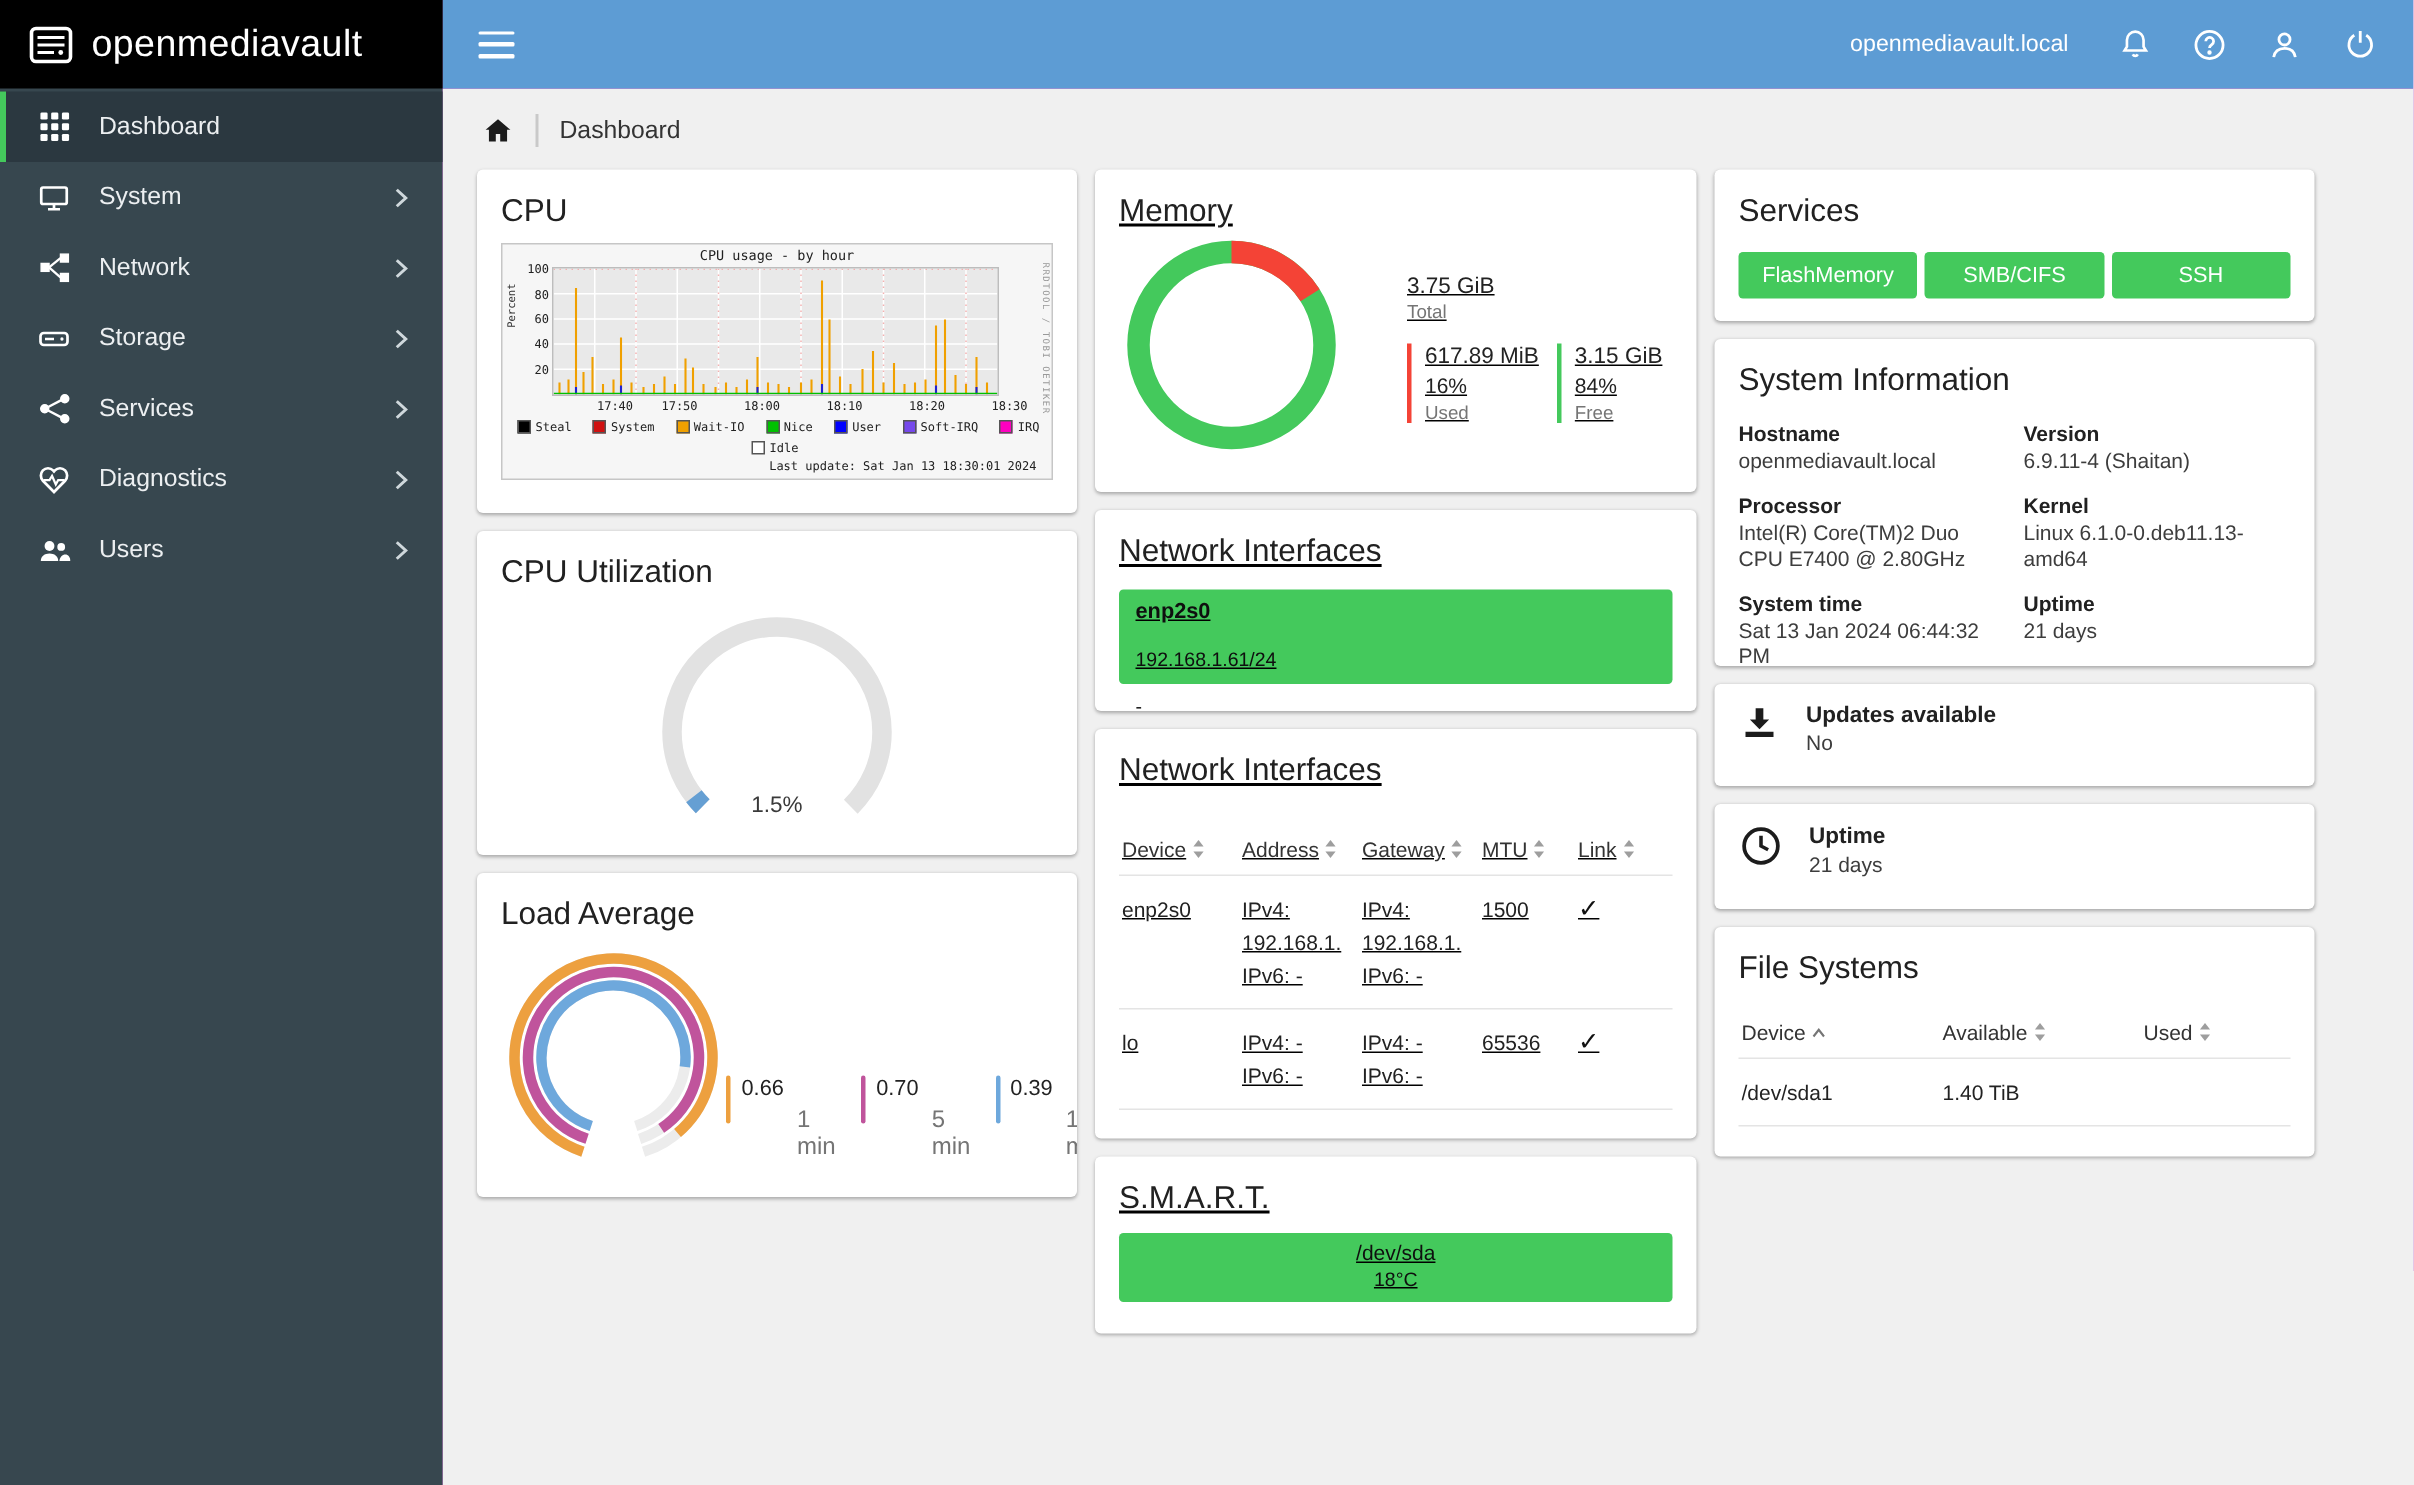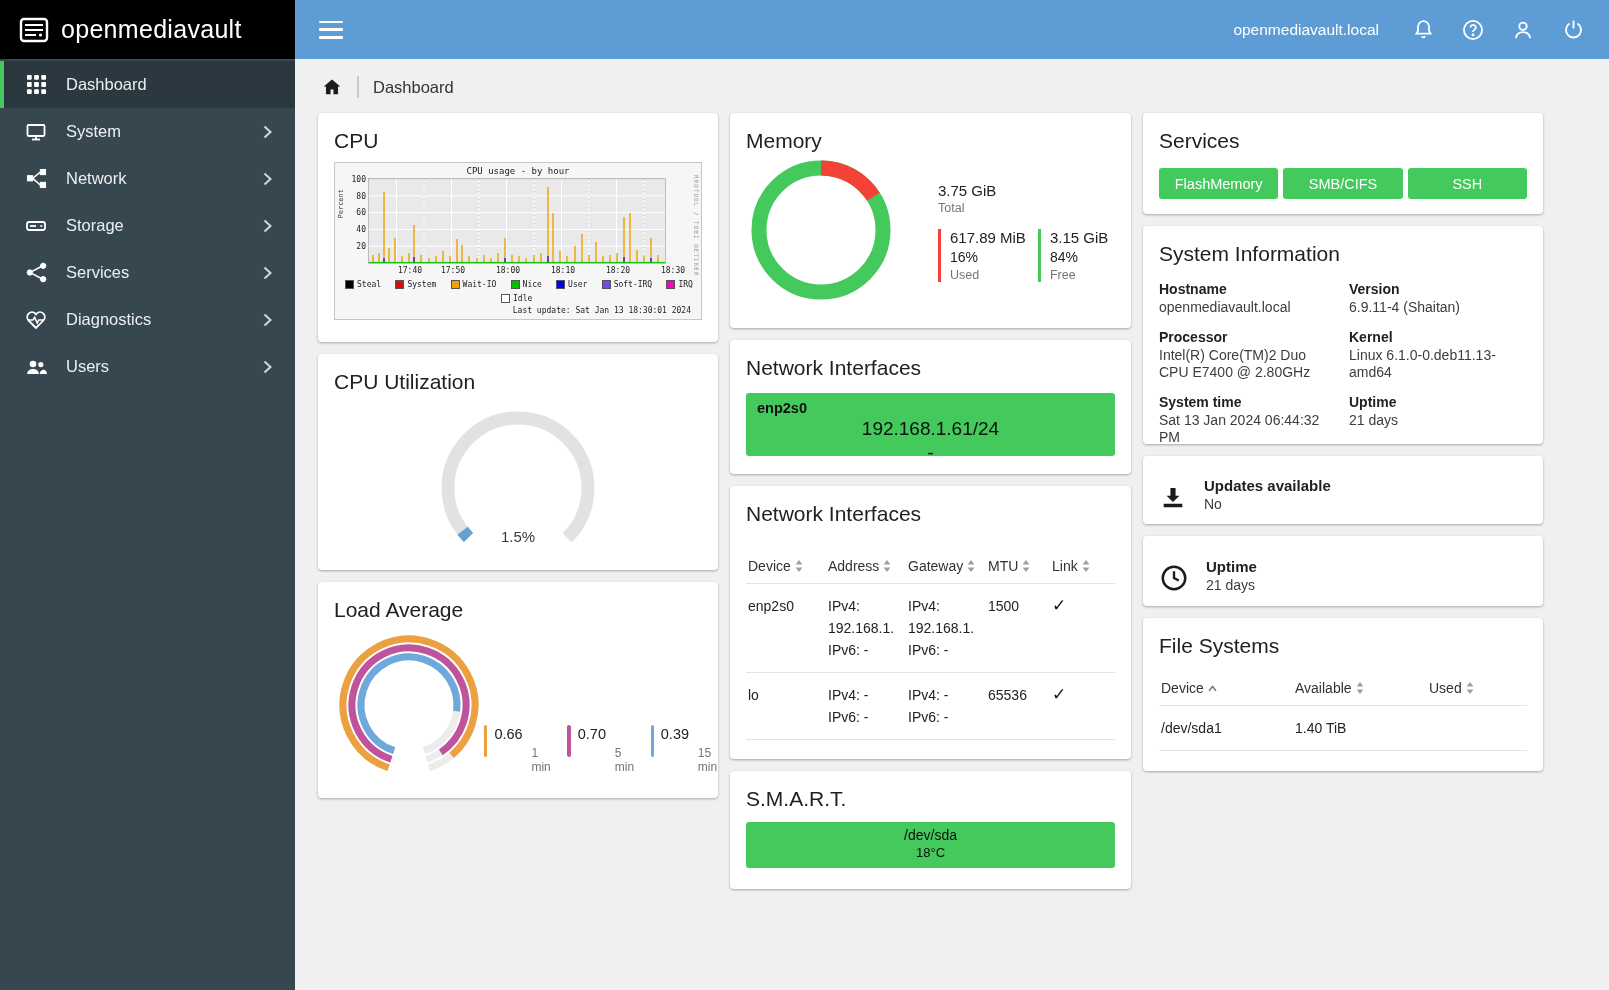--- a/index.html
+++ b/index.html
@@ -27,21 +27,21 @@
   .tb-btn { background:none; border:none; cursor:pointer; width:28px; height:28px; display:flex; align-items:center; justify-content:center; }
 
   
   .content { position:absolute; left:295px; top:59px; right:0; bottom:0; background:#f0f0f0; overflow:hidden; }
   .breadcrumb { display:flex; align-items:center; gap:14px; padding:17px 0 0 26px; }
   .bc-divider { width:2px; height:22px; background:#c9c9c9; }
   .bc-page { font-size:16.5px; color:#333; }
 
   .grid { display:flex; gap:12px; padding:15px 0 0 23px; align-items:flex-start; }
   .col { display:flex; flex-direction:column; gap:12px; }
-  .col1 { width:400px; } .col2 { width:401px; } .col3 { width:400px; }
+  .col1 { width:400px; } .col2 { width:401px;text-decoration:underline; } .col3 { width:400px; }
   .card { background:#fff; border-radius:4px; box-shadow:0 1px 3px rgba(0,0,0,.2), 0 1px 2px rgba(0,0,0,.12); padding:16px; overflow:hidden; }
   .card-title { font-size:21px; color:#212121; font-weight:400; }
 
   
   .card-cpu{height:229px;} .card-cpuutil{height:216px;} .card-load{height:216px;}
   .card-mem{height:215px;} .card-niftile{height:134px;} .card-niftable{height:273px;} .card-smart{height:118px;}
   .card-services{height:101px;} .card-sysinfo{height:218px;} .card-updates{height:68px;padding:12px 16px;}
   .card-uptime{height:70px;padding:13px 16px;} .card-fs{height:153px;}
 
   
@@ -59,40 +59,40 @@
   .rrd-update { position:absolute; top:143px; right:10px; font-size:8px; color:#222; }
 
   
   .gauge-wrap { position:relative; width:170px; height:160px; margin:16px auto 0; }
   .gauge-label { position:absolute; left:0; right:0; top:118px; text-align:center; font-size:15px; color:#3a3a3a; }
   .load-body { display:flex; }
   .load-legend { margin-left:auto; align-self:flex-end; display:flex; gap:16px; padding:0 2px 6px 0; }
   .load-stat { display:flex; gap:7px; }
   .load-bar { width:4px; height:32px; border-radius:2px; }
   .load-val { font-size:14.5px; color:#222; }
-  .load-lab { font-size:12px; color:#757575; margin-top:3px;margin-left:37px; }
+  .load-lab { font-size:16px; color:#757575; margin-top:3px;margin-left:37px; }
 
   
   .mem-body { display:flex; align-items:center; }
   .mem-text { margin-left:42px; margin-top:6px; }
   .mem-total-val { font-size:15px; color:#222; }
   .mem-total-lab { font-size:12.5px; color:#757575; margin-top:2px; }
   .mem-stats { display:flex; gap:12px; margin-top:14px; }
   .mem-stat { padding-left:9px; }
   .mem-stat.used { border-left:3px solid #f44336; }
   .mem-stat.free { border-left:3px solid #44c95c; }
   .mem-val { font-size:15px; color:#222; }
   .mem-pct { font-size:14px; color:#222; margin-top:3px; }
   .mem-lab { font-size:12.5px; color:#757575; margin-top:3px; }
 
   
   .tile { background:#44c95c; border-radius:3px; color:#0f0f0f; }
   .nif-tile { margin-top:13px; padding:7px 11px; height:63px; }
   .nif-name { font-size:14.5px; font-weight:700; }
-  .nif-line { font-size:19px; margin-top:2px;text-align:center; }
+  .nif-line { font-size:13px; margin-top:16px; }
   .smart-tile { margin-top:11px; height:46px; text-align:center; padding-top:5px; }
   .smart-name { font-size:14px; }
   .smart-temp { font-size:13px; margin-top:2px; }
   .badges { display:flex; gap:5px; margin-top:15px; }
   .badge { flex:1; height:31px; background:#44c95c; border-radius:3px; color:#fff; font-size:14.5px; display:flex; align-items:center; justify-content:center; }
 
   
   .thead, .trow { display:grid; align-items:start; }
   .ntable .thead, .ntable .trow { grid-template-columns:80px 80px 80px 64px 48px; }
   .fstable .thead, .fstable .trow { grid-template-columns:134px 134px 100px; }
@@ -106,21 +106,21 @@
   .fstable { margin-top:12px; }
   .pbar { position:relative; width:96px; height:18px; background:#e3e3e3; border-radius:2px; overflow:hidden; }
   .pfill { position:absolute; left:0; top:0; bottom:0; background:#44c95c; }
 
   
   .si-grid { display:grid; grid-template-columns:1fr 1fr; column-gap:12px; row-gap:13px; margin-top:15px; }
   .si-label { font-size:14px; font-weight:700; color:#212121; }
   .si-value { font-size:14px; color:#3d3d3d; margin-top:2px; line-height:17px; }
 
   
-  .info-row { display:flex; align-items:flex-end; gap:17px; height:100%; }
+  .info-row { display:flex; align-items:flex-start; gap:17px; height:100%; }
   .info-title { font-size:15px; font-weight:700; color:#212121; }
   .info-value { font-size:14px; color:#3d3d3d; margin-top:2px; }
 
   svg { display:block; }
 </style>
 </head>
 <body>
 
 <div class="app">
 

